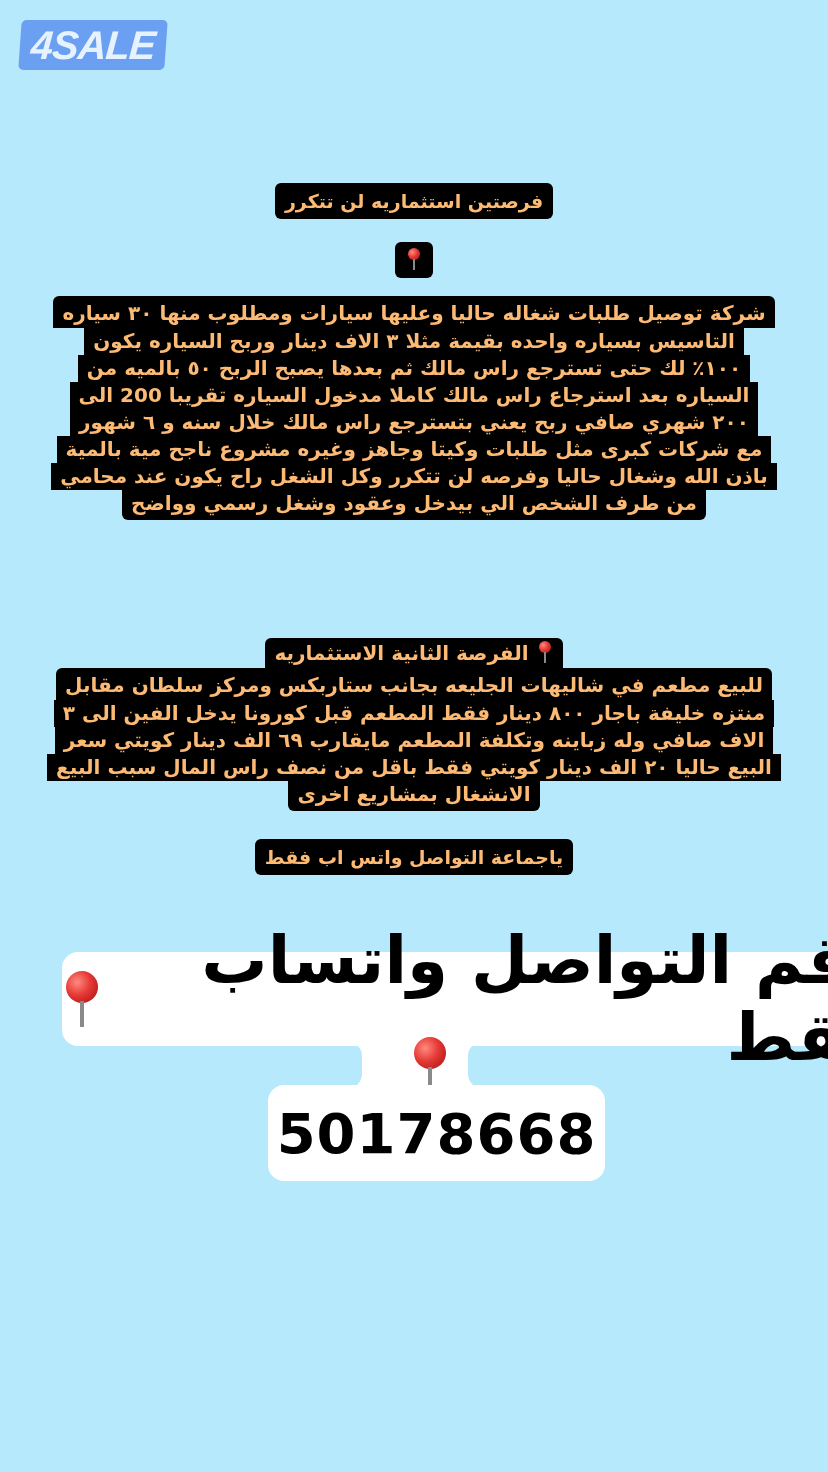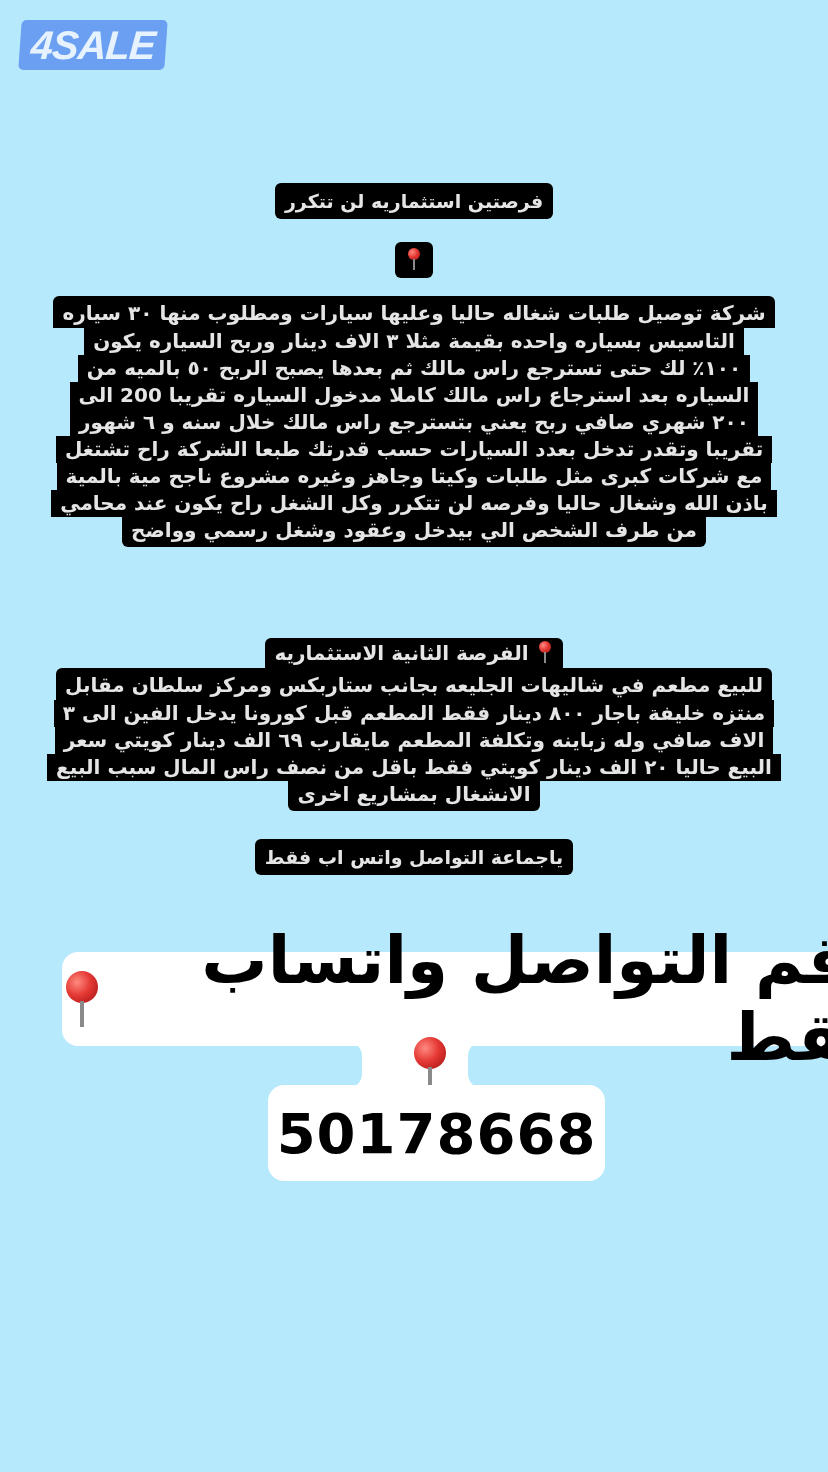--- a/index.html
+++ b/index.html
@@ -37,21 +37,21 @@
       position: absolute;
       left: 0;
       width: 828px;
       display: flex;
       flex-direction: column;
       align-items: center;
       direction: rtl;
     }
     .line {
       background: #000;
-      color: #e5e5e5;
+      color: #fdba74;
       font-family: "DejaVu Sans", sans-serif;
       font-weight: bold;
       font-size: 20px;
       line-height: 27px;
       padding: 0 9px;
       white-space: nowrap;
       border-radius: 6px;
     }
     .line.tight { border-radius: 0; }
     .line.first { border-radius: 6px 6px 0 0; }
@@ -147,21 +147,20 @@
     <span class="pin"><span class="head"></span><span class="needle"></span></span>
   </div>
 </div>
 
 <div class="block" style="top:296px;">
   <div class="line first" style="line-height:30px;padding-top:2px;">شركة توصيل طلبات شغاله حاليا وعليها سيارات ومطلوب منها ٣٠ سياره</div>
   <div class="line tight">التاسيس بسياره واحده بقيمة مثلا ٣ الاف دينار وربح السياره يكون</div>
   <div class="line tight">١٠٠٪ لك حتى تسترجع راس مالك ثم بعدها يصبح الربح ٥٠ بالميه من</div>
   <div class="line tight">السياره بعد استرجاع راس مالك كاملا مدخول السياره تقريبا 200 الى</div>
   <div class="line tight">٢٠٠ شهري صافي ربح يعني بتسترجع راس مالك خلال سنه و ٦ شهور</div>
-  <div class="line tight">تقريبا وتقدر تدخل بعدد السيارات حسب قدرتك طبعا الشركة راح تشتغل</div>
   <div class="line tight">مع شركات كبرى مثل طلبات وكيتا وجاهز وغيره مشروع ناجح مية بالمية</div>
   <div class="line tight">باذن الله وشغال حاليا وفرصه لن تتكرر وكل الشغل راح يكون عند محامي</div>
   <div class="line last" style="padding-bottom:3px;">من طرف الشخص الي بيدخل وعقود وشغل رسمي وواضح</div>
 </div>
 
 <div class="block" style="top:638px;">
   <div class="line first" style="line-height:30px;">
     <span class="pin"><span class="head"></span><span class="needle"></span></span>
     <span>الفرصة الثانية الاستثماريه</span>
   </div>

